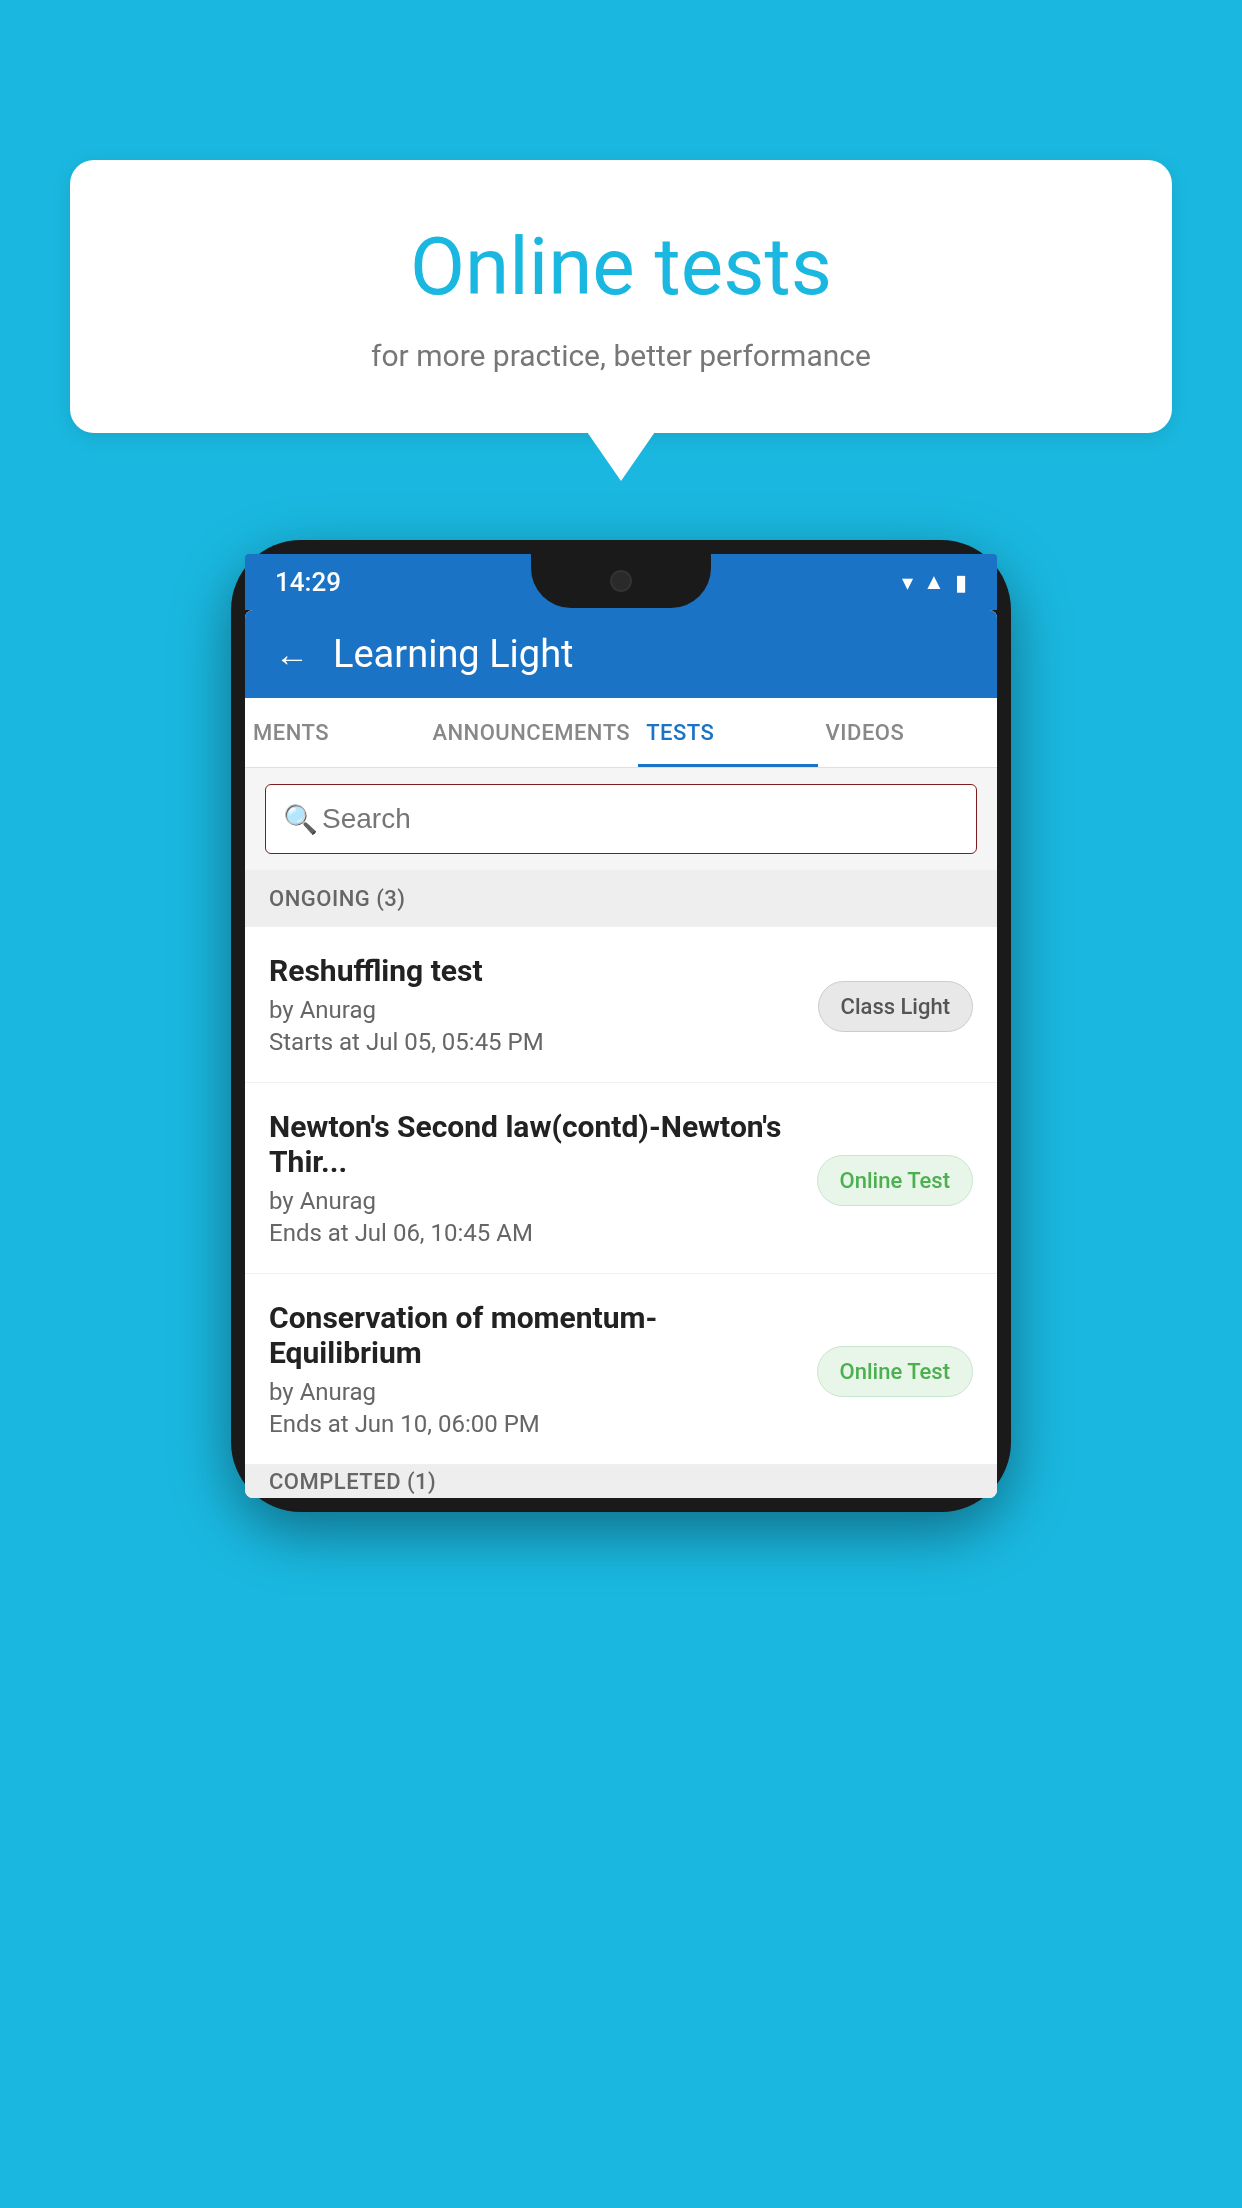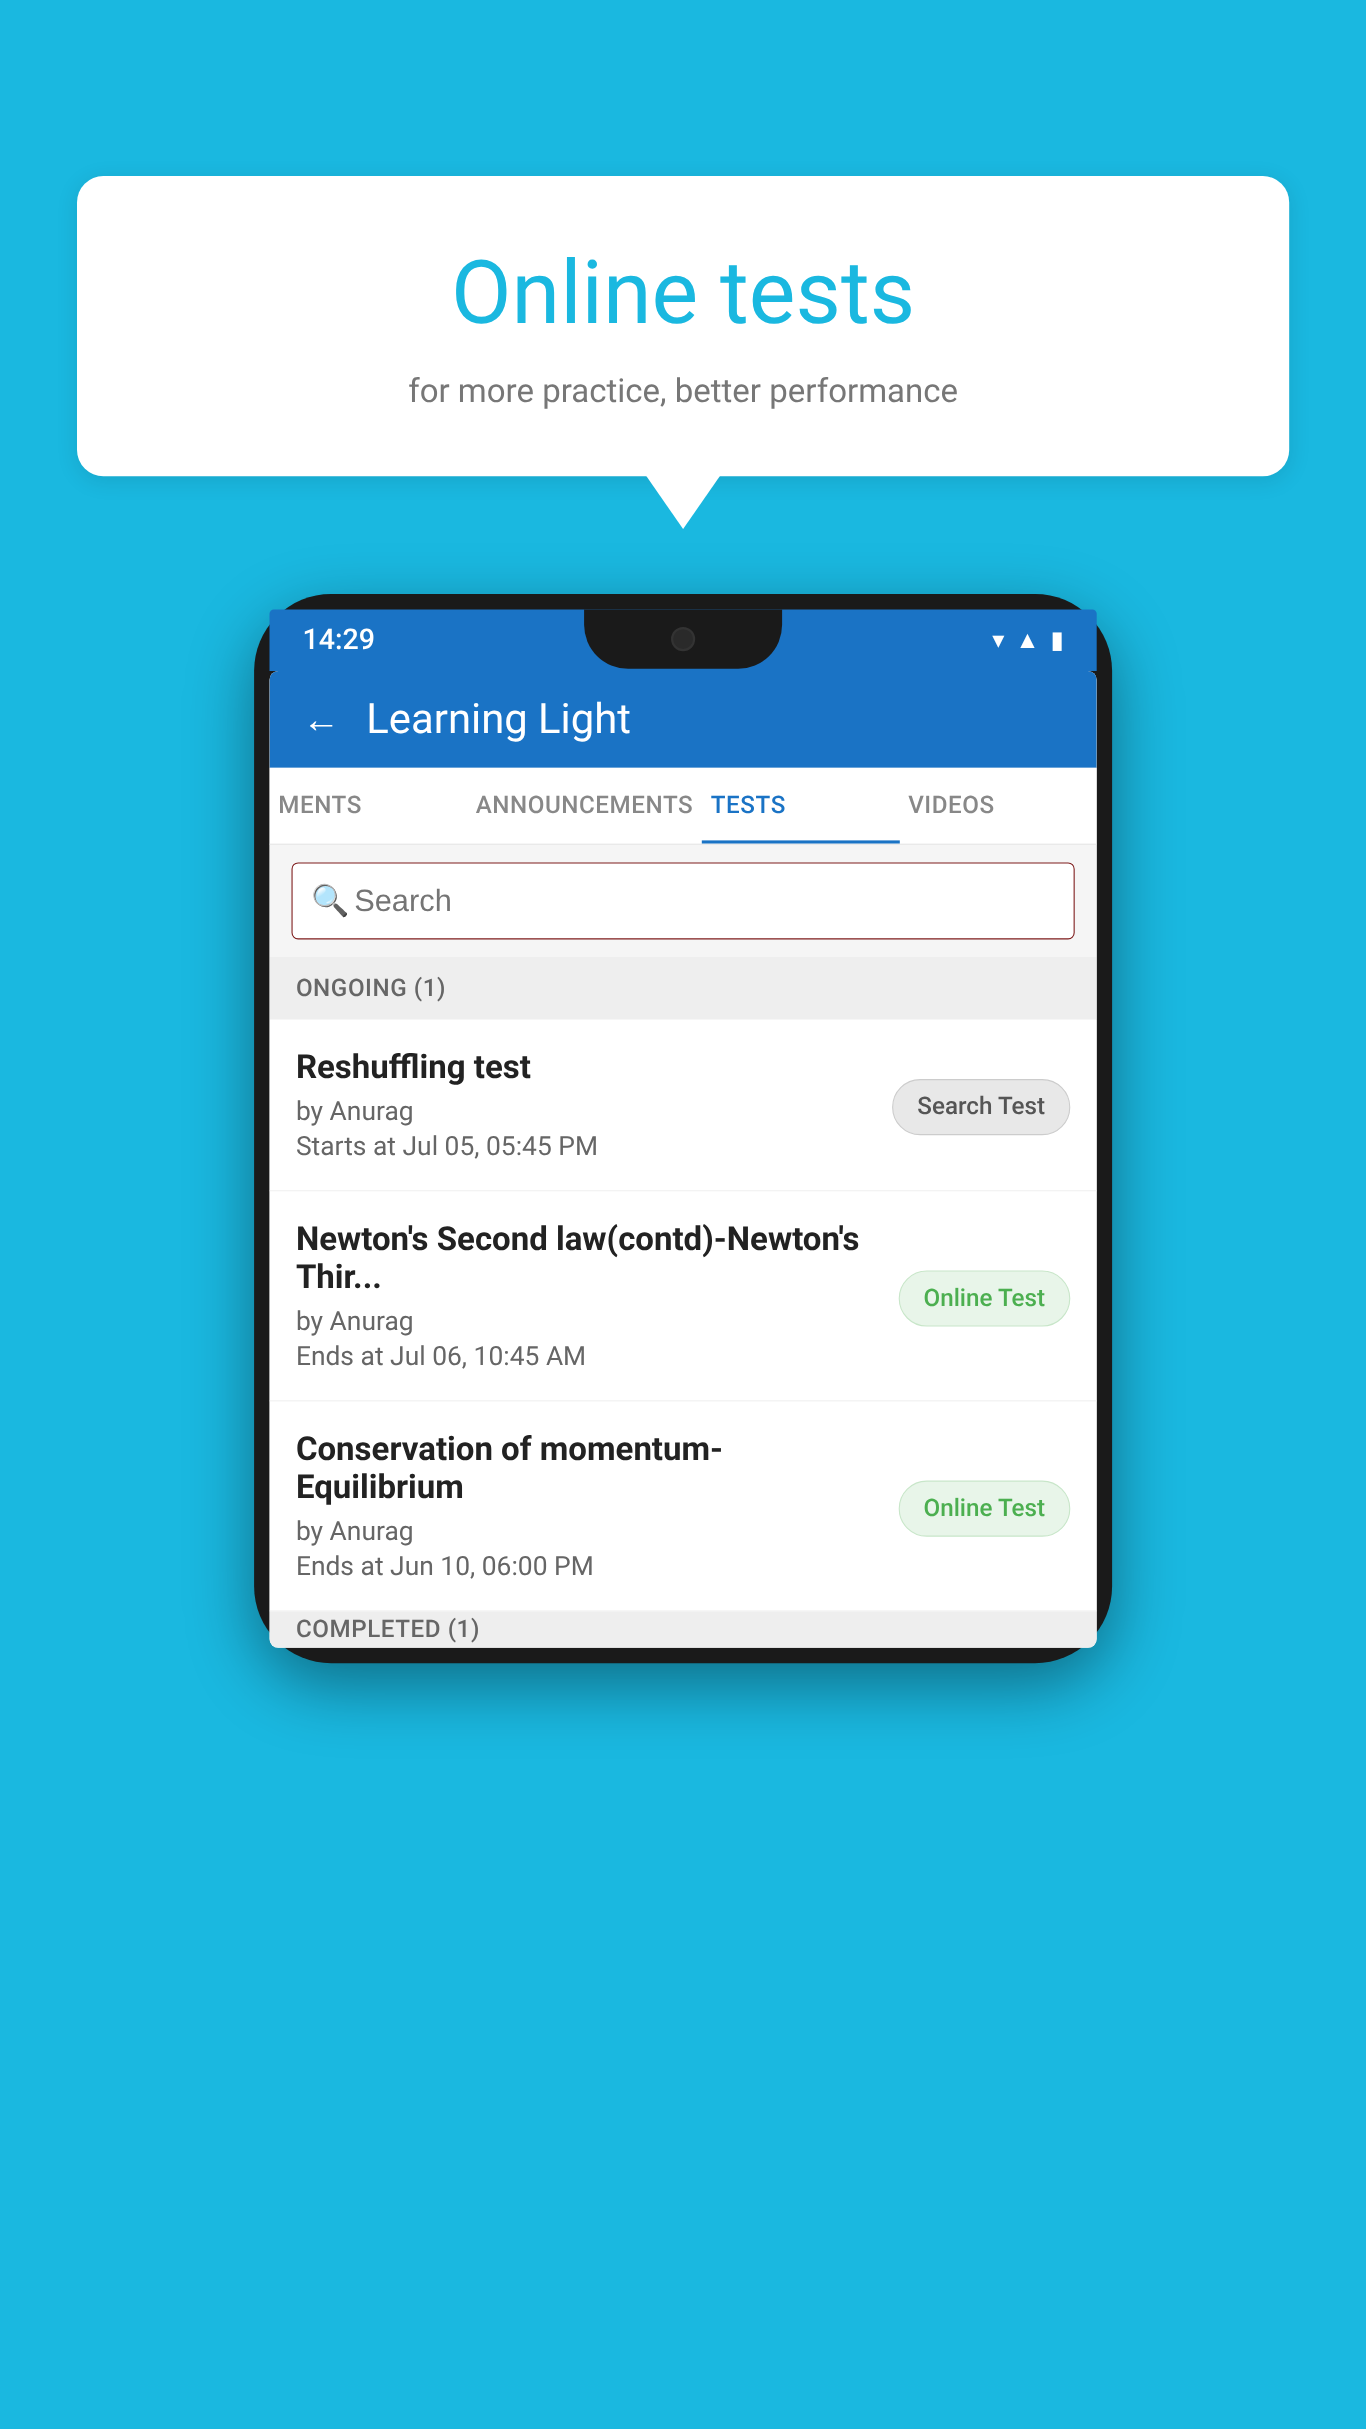--- a/index.html
+++ b/index.html
@@ -336,31 +336,31 @@
         </div>
       </div>
 
       <div class="search-container">
         <div class="search-wrapper">
           <span class="search-icon-el">🔍</span>
           <input class="search-text" type="text" placeholder="Search" style="">
         </div>
       </div>
 
-      <div class="section-header">ONGOING (1)</div>
+      <div class="section-header">ONGOING (3)</div>
 
       <div class="test-list">
 
         <div class="test-item">
           <div class="test-info">
             <div class="test-name">Reshuffling test</div>
             <div class="test-by">by Anurag</div>
             <div class="test-time">Starts at  Jul 05, 05:45 PM</div>
           </div>
-          <div class="test-badge badge-class">Search Test</div>
+          <div class="test-badge badge-class">Class Light</div>
         </div>
 
         <div class="test-item">
           <div class="test-info">
             <div class="test-name">Newton's Second law(contd)-Newton's Thir...</div>
             <div class="test-by">by Anurag</div>
             <div class="test-time">Ends at  Jul 06, 10:45 AM</div>
           </div>
           <div class="test-badge badge-online">Online Test</div>
         </div>

